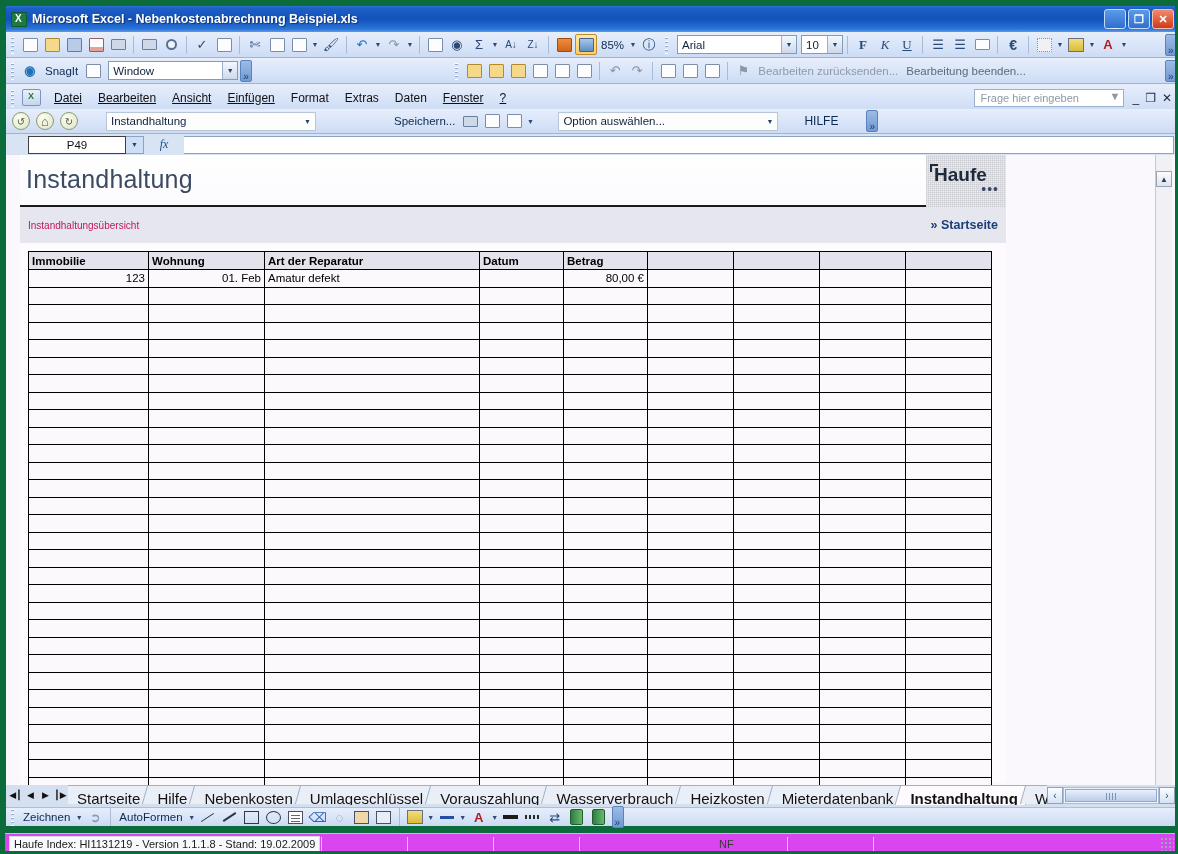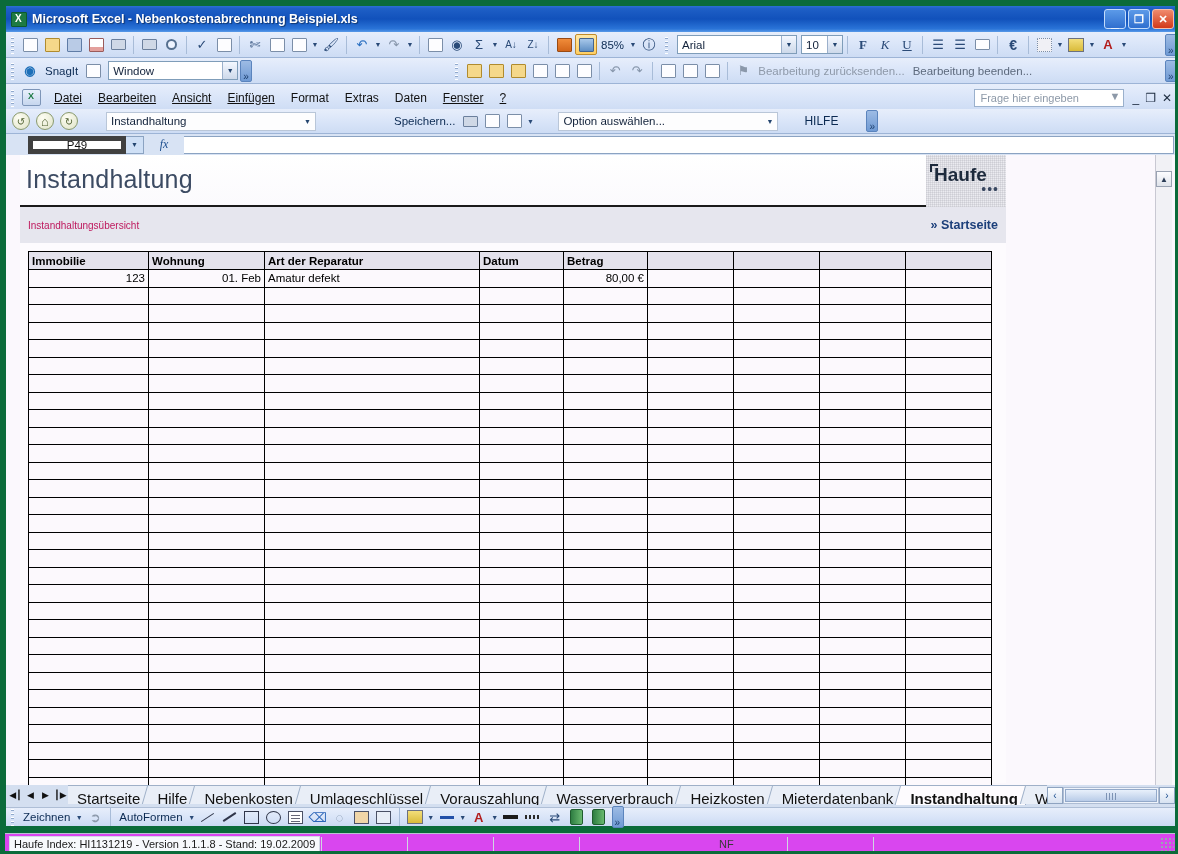--- a/index.html
+++ b/index.html
@@ -132,21 +132,21 @@
     font-size:10px; color:#4f6030; cursor:pointer;
   }
   .navicon.home:after{content:"\2302"; font-size:13px;}
 
   
   .fbar{
     position:absolute; left:3px; top:131px; width:1172px; height:21px;
     background:#d8e3f4; display:flex; align-items:center;
   }
   .namebox{
-    margin-left:22px; width:98px; height:18px; background:#fff; border:5px solid #404040;
+    margin-left:22px; width:98px; height:18px; background:#fff; border:1px solid #404040;
     font-size:11.5px; color:#111; display:flex;align-items:center;justify-content:center;
   }
   .nbarrow{ width:18px;height:18px;background:#cfe0f6;border:1px solid #8ba3c2;border-left:0;
     display:flex;align-items:center;justify-content:center;font-size:7px;color:#23456f;}
   .fx{ width:40px;height:18px;display:flex;align-items:center;justify-content:center;
     font-size:12px;font-style:italic;color:#1d4f8f;font-family:"Liberation Serif",serif;}
   .finput{flex:1;height:18px;background:#fff;border:1px solid #8ba3c2;border-left:0;margin-right:4px;}
 
   
   .canvas{
@@ -500,21 +500,21 @@
     <div class="ticon">
         <span class="sh"></span>
       </div>
     <div class="ticon">
         <span class="sh"></span>
       </div>
     <div class="sep"></div>
     <div class="ticon">
         <span class="g" style="color:#8b98aa">⚑</span>
       </div>
-    <div class="tlabel" style="color:#8e99a9">Bearbeitung zurücksenden...</div>
+    <div class="tlabel" style="color:#8e99a9">Bearbeiten zurücksenden...</div>
     <div class="tlabel" style="color:#5d6a7d">Bearbeitung beenden...</div>
     <div class="endgrip"></div>
   </div>
 
   <div class="bar menu-bar">
     <div class="grip"></div>
     <div class="xlmini"></div>
     <div class="mitem"><u>Datei</u></div>
     <div class="mitem"><u>Bearbeiten</u></div>
     <div class="mitem"><u>Ansicht</u></div>

